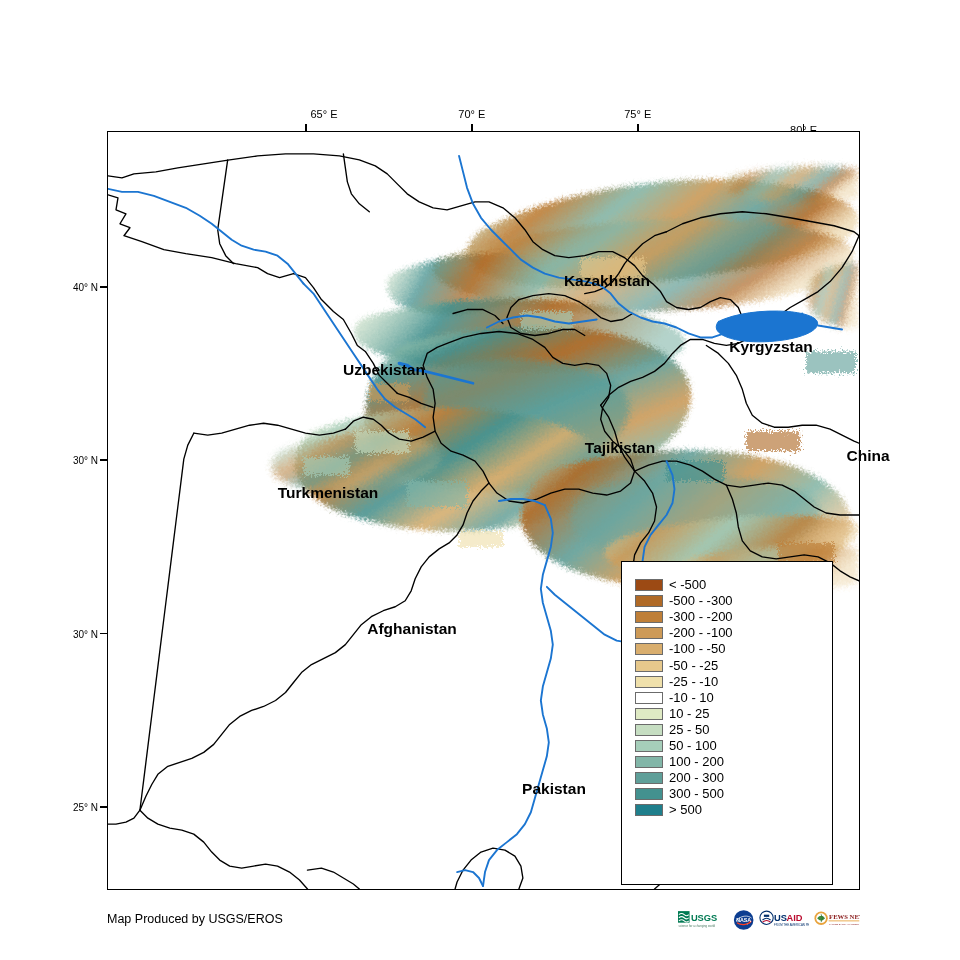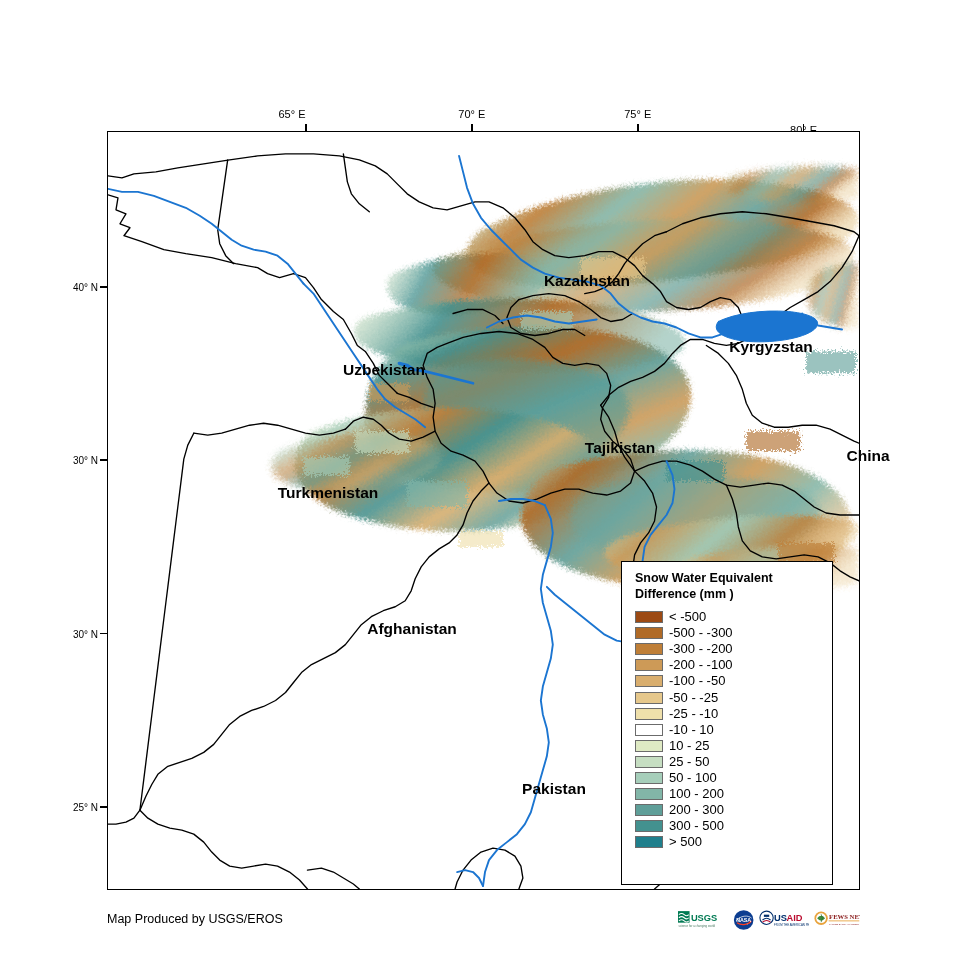--- a/index.html
+++ b/index.html
@@ -154,21 +154,21 @@
   }
   .logo { display:block; }
 </style>
 </head>
 <body>
 
 <div id="title-block">
 </div>
 
 <div id="axis-layer">
-    <div class="lon-label" style="left: 292px; top: 108px;">65° E</div>
+    <div class="lon-label" style="left: 324px; top: 108px;">65° E</div>
     <div class="lon-tick" style="left: 305.231px; top: 124px; height: 7px;"></div>
     <div class="lon-label" style="left: 471.89px; top: 108px;">70° E</div>
     <div class="lon-tick" style="left: 471.09px; top: 124px; height: 7px;"></div>
     <div class="lon-label" style="left: 637.749px; top: 108px;">75° E</div>
     <div class="lon-tick" style="left: 636.949px; top: 124px; height: 7px;"></div>
     <div class="lon-label" style="left: 803.608px; top: 108px; margin-top: 16px;">80° E</div>
     <div class="lon-tick" style="left: 802.808px; top: 124px; height: 7px;"></div>
     <div class="lat-label" style="left: 54px; top: 286.959px; width: 44px;">40° N</div>
     <div class="lat-tick" style="left: 100px; top: 286.159px; width: 7px;"></div>
     <div class="lat-label" style="left: 54px; top: 460.247px; width: 44px;">30° N</div>
@@ -484,35 +484,31 @@
                612,190 Z" fill="#1b75d1" stroke="#1b75d1" stroke-width="1"></path>
 
       <path d="M712,194 L724,196 L736,198"></path>
 
       <path d="M376,756 L372,748 L366,742 L358,740 L350,742"></path>
     </g>
   </svg>
 </div>
 
 <div id="country-layer">
-    <div class="country-label" style="left: 587px; top: 281px;">Kazakhstan</div>
+    <div class="country-label" style="left: 607px; top: 281px;">Kazakhstan</div>
     <div class="country-label" style="left: 384px; top: 370px;">Uzbekistan</div>
     <div class="country-label" style="left: 771px; top: 347px;">Kyrgyzstan</div>
     <div class="country-label" style="left: 620px; top: 448px;">Tajikistan</div>
     <div class="country-label" style="left: 868px; top: 456px;">China</div>
     <div class="country-label" style="left: 328px; top: 493px;">Turkmenistan</div>
     <div class="country-label" style="left: 412px; top: 629px;">Afghanistan</div>
     <div class="country-label" style="left: 554px; top: 789px;">Pakistan</div>
   </div>
 
 <div id="legend-box">
-  <div id="legend-title">
-    <span>Snow Water Equivalent</span>
-    <span>Difference (mm )</span>
-  </div>
   <div id="legend-items">
       <div class="legend-row">
         <div class="legend-swatch" style="background: rgb(156, 74, 20);"></div>
         <div class="legend-text">&lt; -500</div>
       </div>
       <div class="legend-row">
         <div class="legend-swatch" style="background: rgb(176, 106, 38);"></div>
         <div class="legend-text">-500 - -300</div>
       </div>
       <div class="legend-row">

